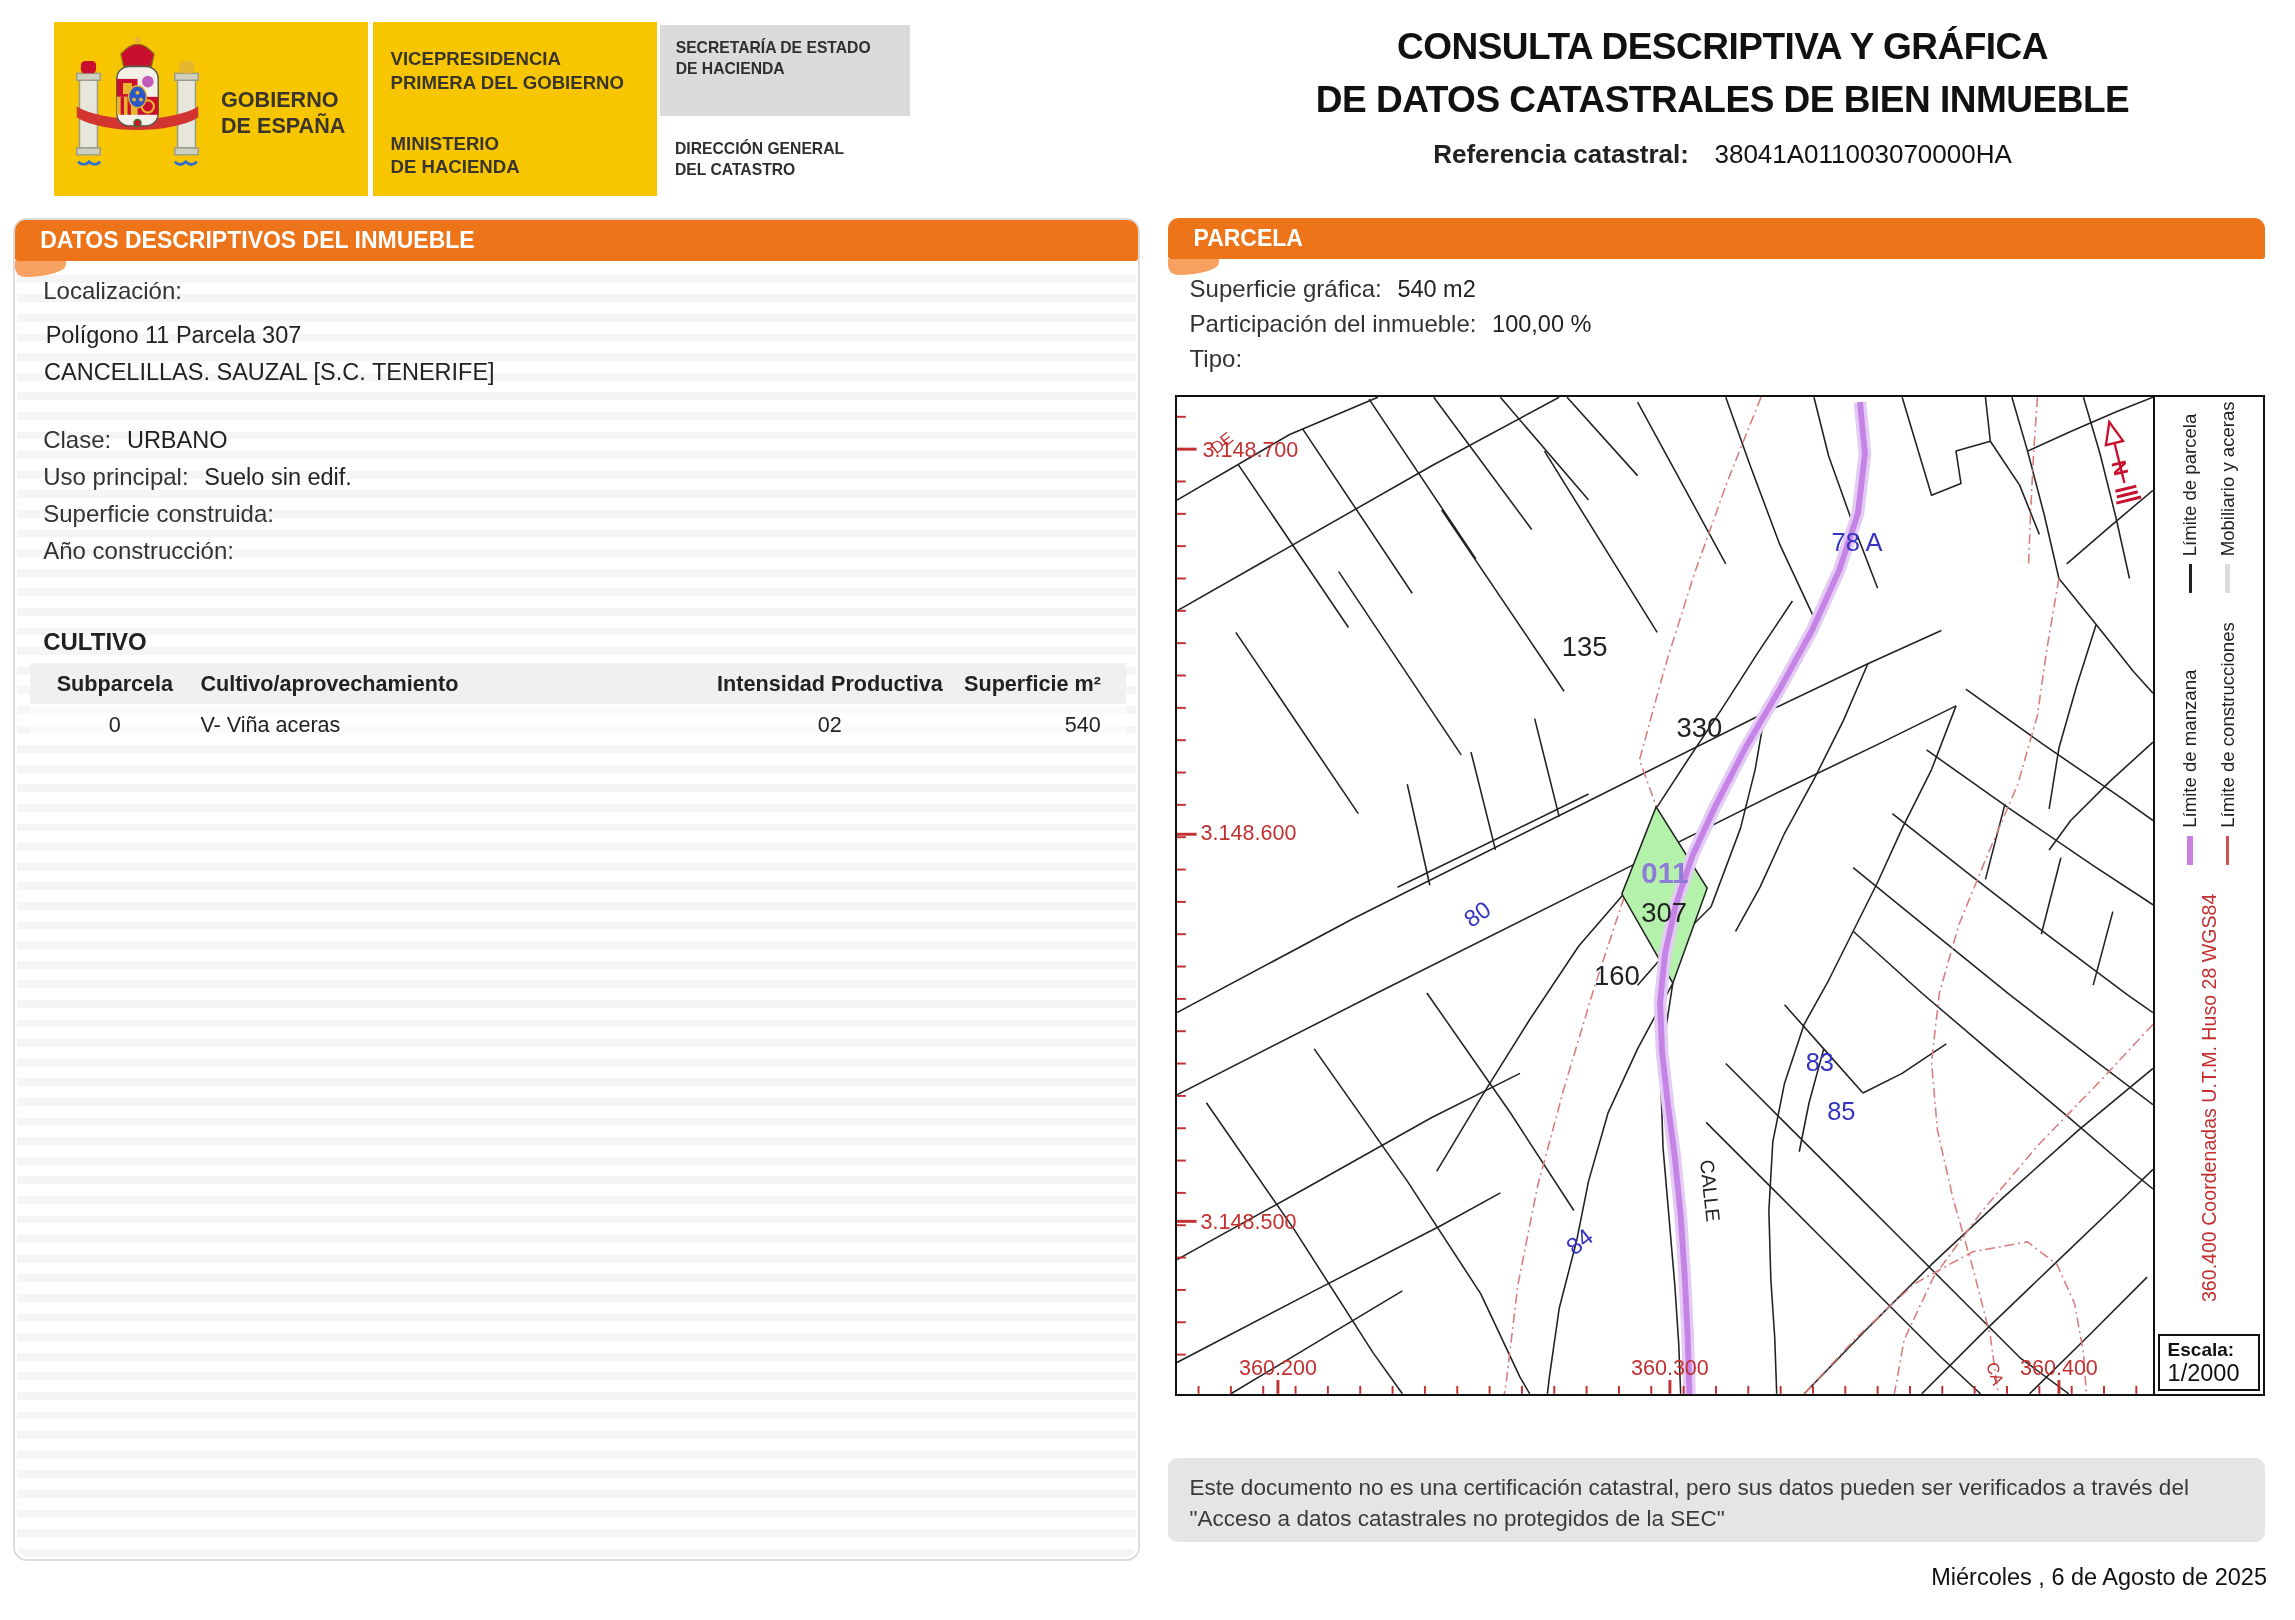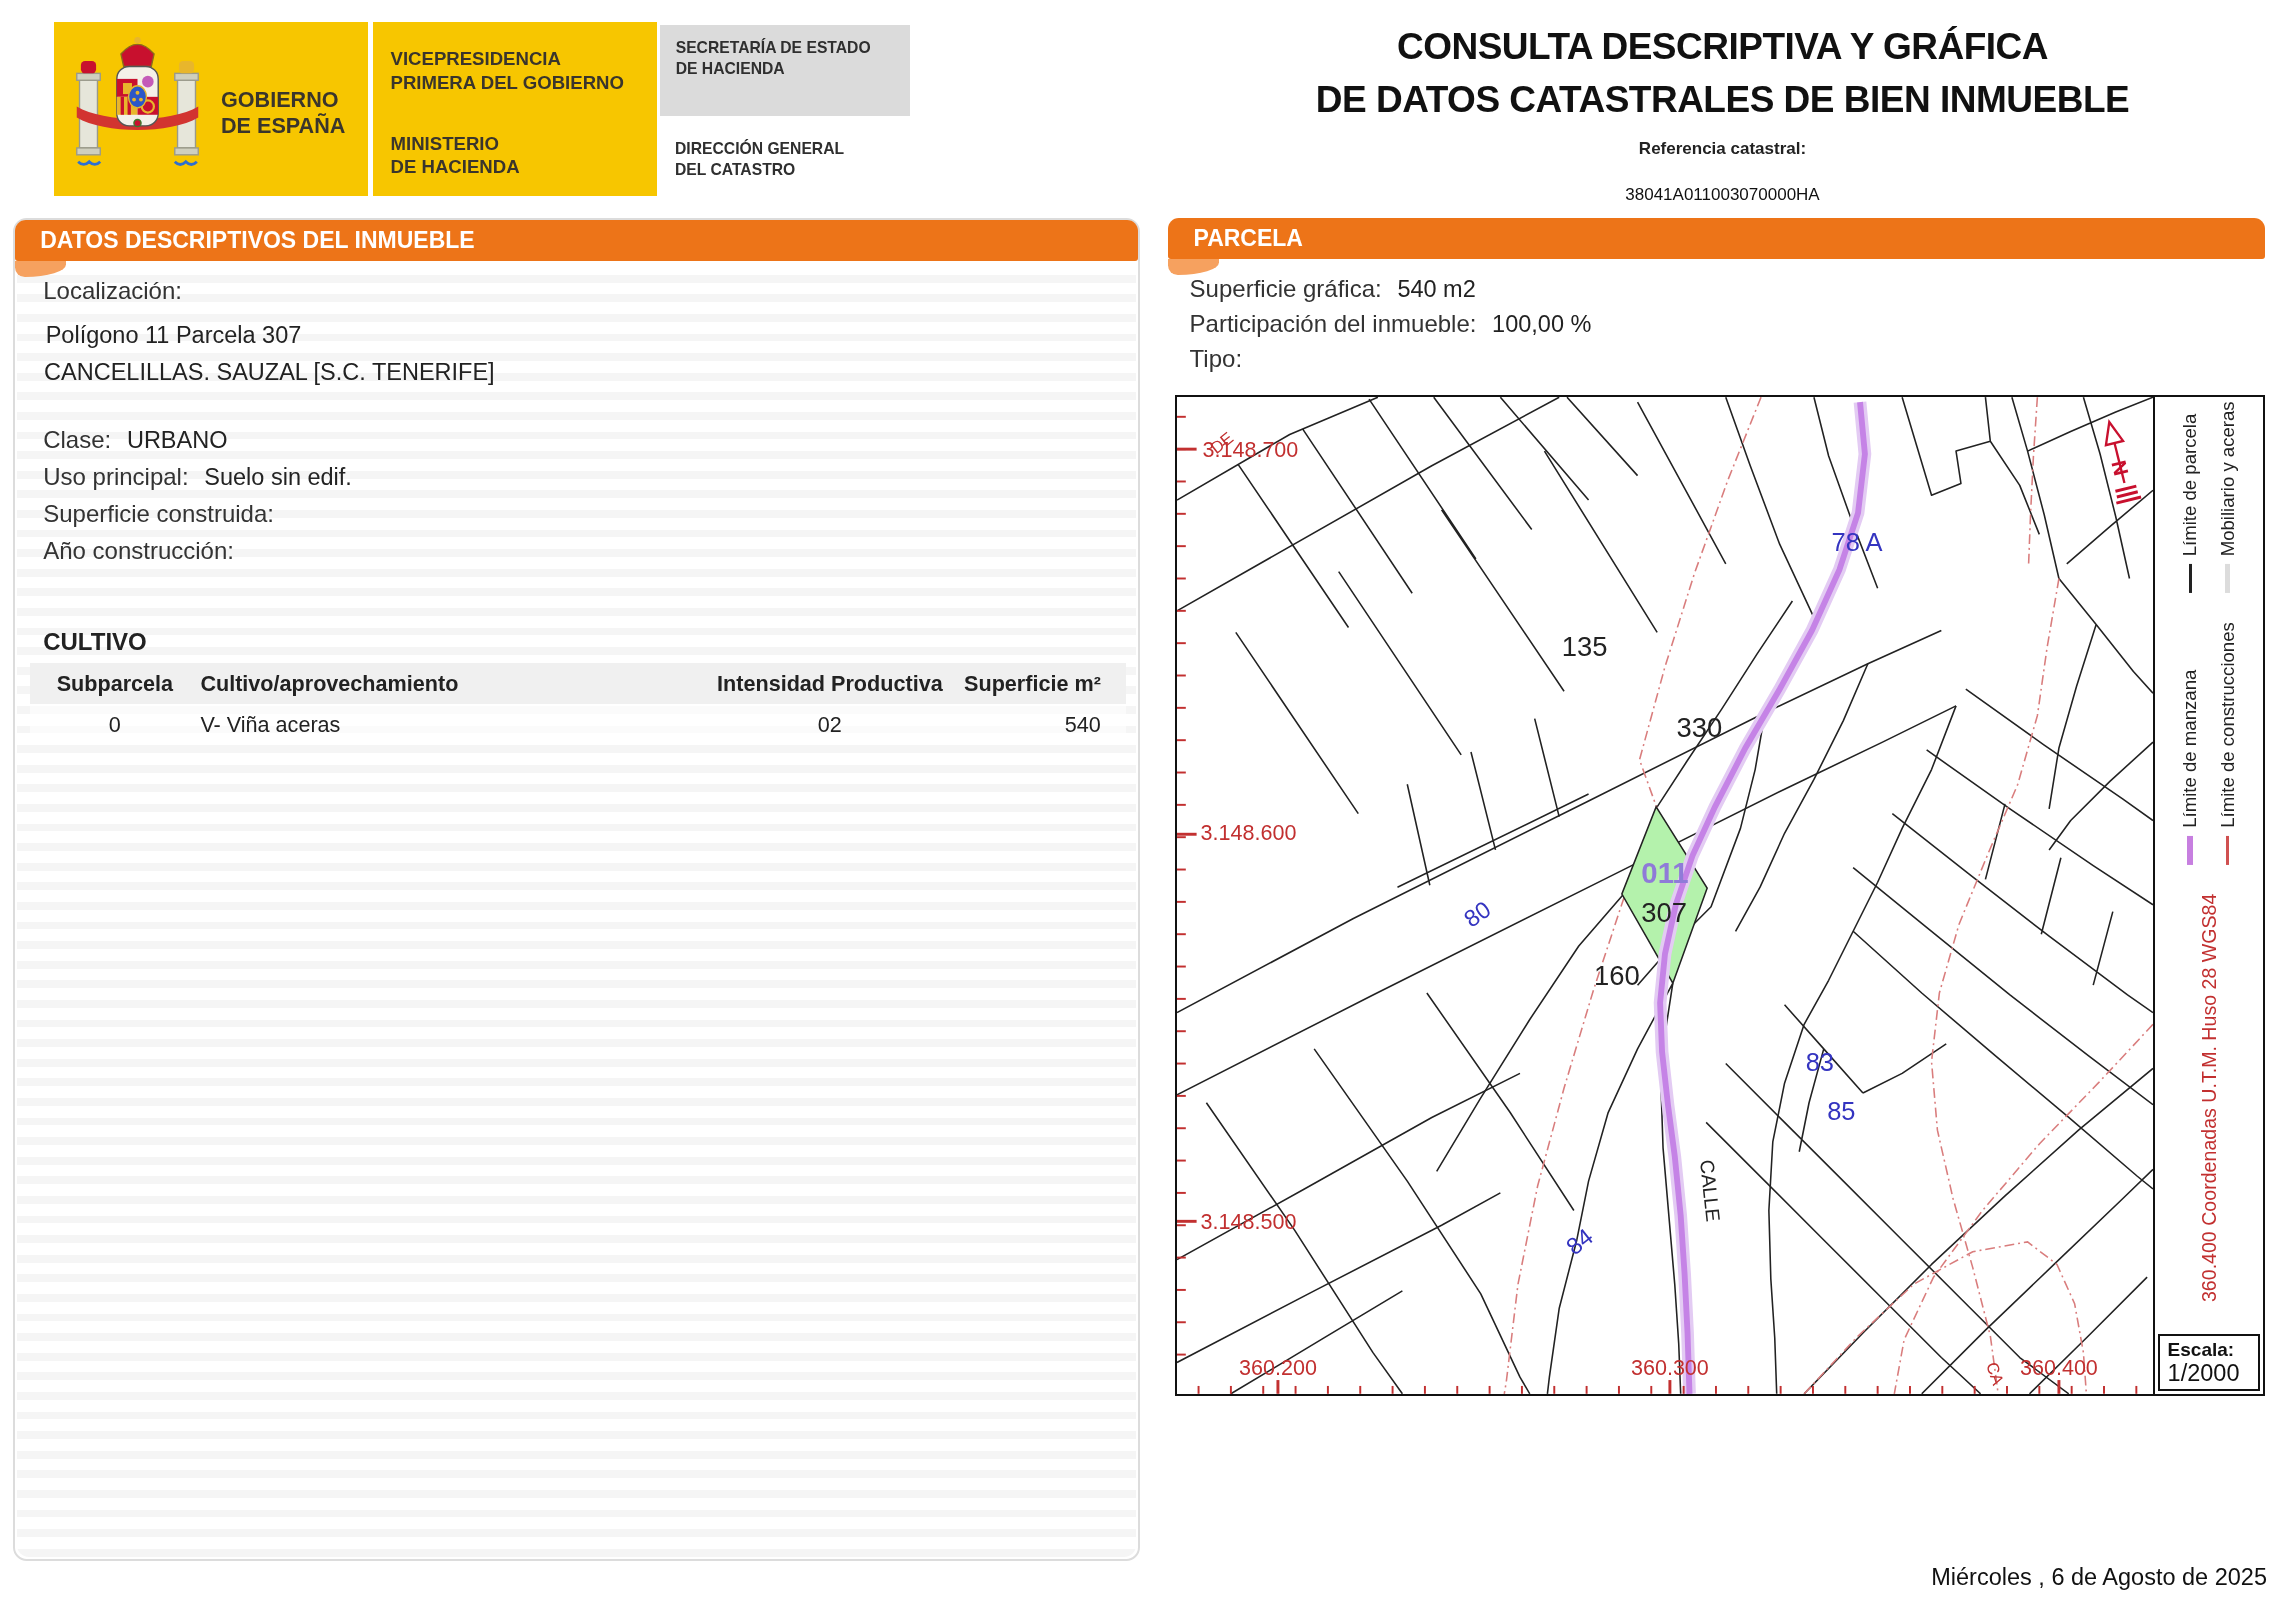--- a/index.html
+++ b/index.html
@@ -16,21 +16,21 @@
   .gov-name{position:absolute;left:167px;top:65px;font-size:21.6px;font-weight:700;color:#3A352C;line-height:26.5px;}
   .dept{position:absolute;left:17.6px;top:25.5px;font-size:18.6px;font-weight:700;color:#3A352C;line-height:23.5px;}
   .dept2{top:110px;}
   .sec-box{position:absolute;left:660px;top:24.5px;width:250px;height:91px;background:#DBDBDB;
            padding:13.7px 0 0 15.7px;box-sizing:border-box;font-size:15.7px;font-weight:600;color:#2F2F2F;line-height:20.6px;}
   .dg-box{position:absolute;left:675px;top:139px;font-size:15.7px;font-weight:600;color:#2F2F2F;line-height:20.6px;}
 
   
   .doc-title{position:absolute;left:1171px;top:19.6px;width:1103px;text-align:center;color:#111;}
   .doc-title .t1,.doc-title .t2{font-size:37px;font-weight:700;line-height:53px;letter-spacing:-0.5px;}
-  .ref-line{margin-top:13.7px;font-size:17px;display:flex;justify-content:center;gap:25.5px;align-items:center;flex-direction:column;}
+  .ref-line{margin-top:13.7px;font-size:26px;display:flex;justify-content:center;gap:25.5px;align-items:flex-end;}
   .ref-label{font-weight:700;color:#222;}
   .ref-value{color:#111;}
 
   
   .panel{position:absolute;background:#fff;border:2px solid #DCDCDC;border-radius:13.7px;box-sizing:border-box;}
   .left-panel{left:12.7px;top:218px;width:1127px;height:1343px;}
   .right-panel{left:1168px;top:218px;width:1097px;height:1218px;border:none;}
   .panel-header{position:relative;height:41px;background:#ED7418;border-radius:10.8px 10.8px 2.9px 2.9px;
         color:#fff;font-weight:700;font-size:23px;line-height:41px;padding-left:25.5px;z-index:3;}
   .curl{position:absolute;left:0;top:41px;width:51px;height:15.7px;background:#F6A15F;
@@ -401,16 +401,17 @@
           </div>
         </div>
         <div class="escala-box">
           <div class="esc-l">Escala:</div>
           <div class="esc-v">1/2000</div>
         </div>
       </div>
     </div>
   </section>
 
+  <div class="disclaimer">Este documento no es una certificación catastral, pero sus datos pueden ser verificados a través del "Acceso a datos catastrales no protegidos de la SEC"</div>
   <div class="doc-date">Miércoles , 6 de Agosto de 2025</div>
 
 </div>
 
 
 </body></html>

